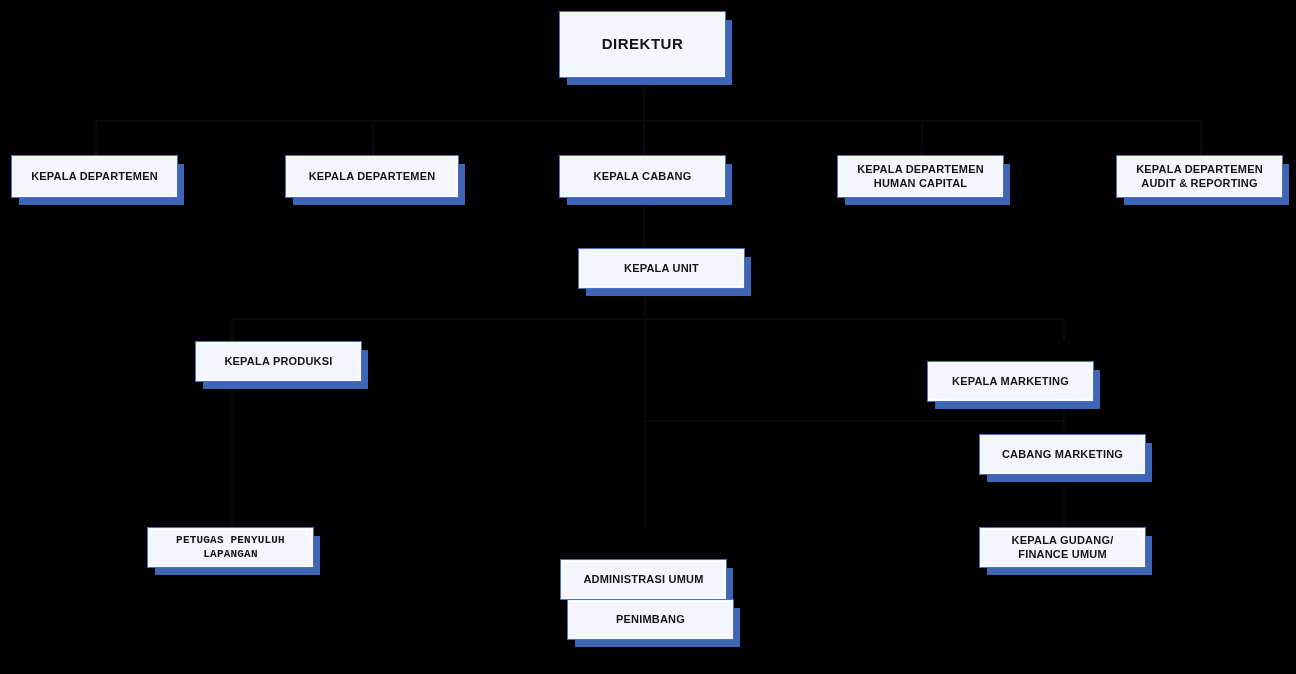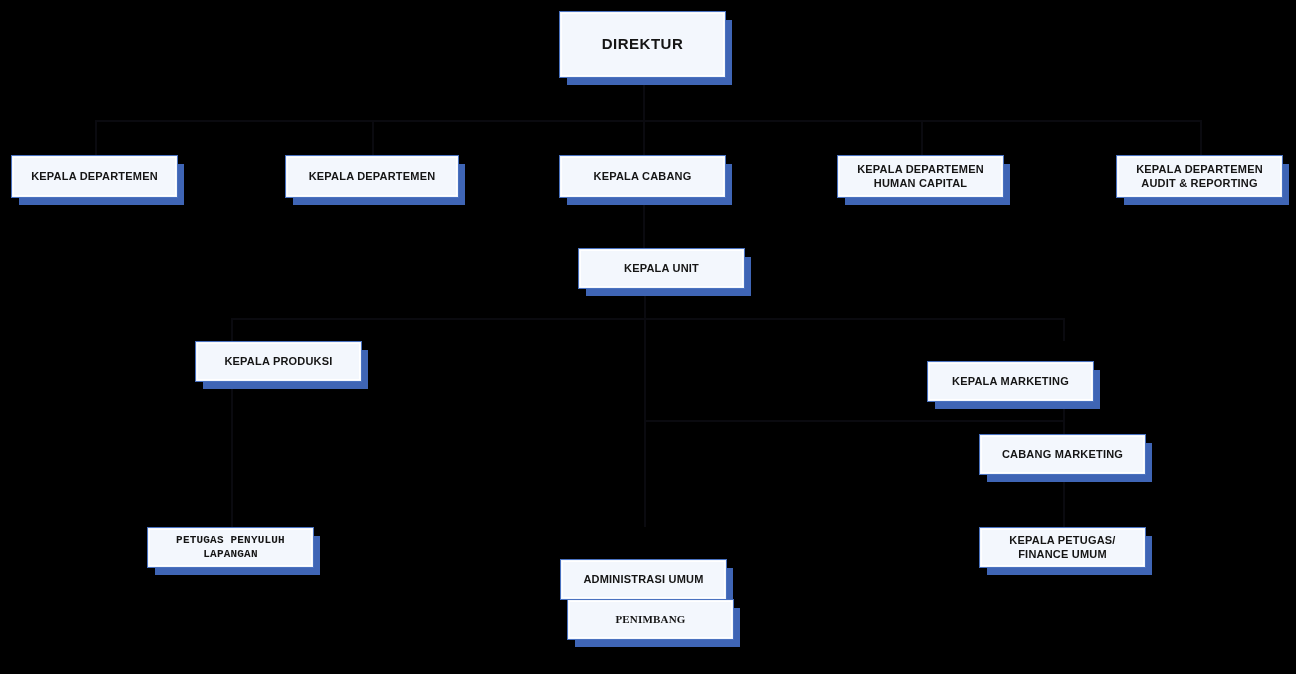--- a/index.html
+++ b/index.html
@@ -139,23 +139,23 @@
           <span>LAPANGAN</span>
         </div>
       </div>
       <div class="node" style="left: 560px; top: 527px; width: 167px; height: 41px; margin-top: 32px;">
         <div>
           <span>ADMINISTRASI UMUM</span>
         </div>
       </div>
       <div class="node" style="left: 979px; top: 527px; width: 167px; height: 41px;">
         <div>
-          <span>KEPALA PETUGAS/</span>
+          <span>KEPALA GUDANG/</span>
           <span>FINANCE UMUM</span>
         </div>
       </div>
-      <div class="node" style="left: 567px; top: 599px; width: 167px; height: 41px; font-family: Liberation Serif, serif;">
+      <div class="node" style="left: 567px; top: 599px; width: 167px; height: 41px;">
         <div>
           <span>PENIMBANG</span>
         </div>
       </div>
     </div>
 </div>
 
 </body></html>

